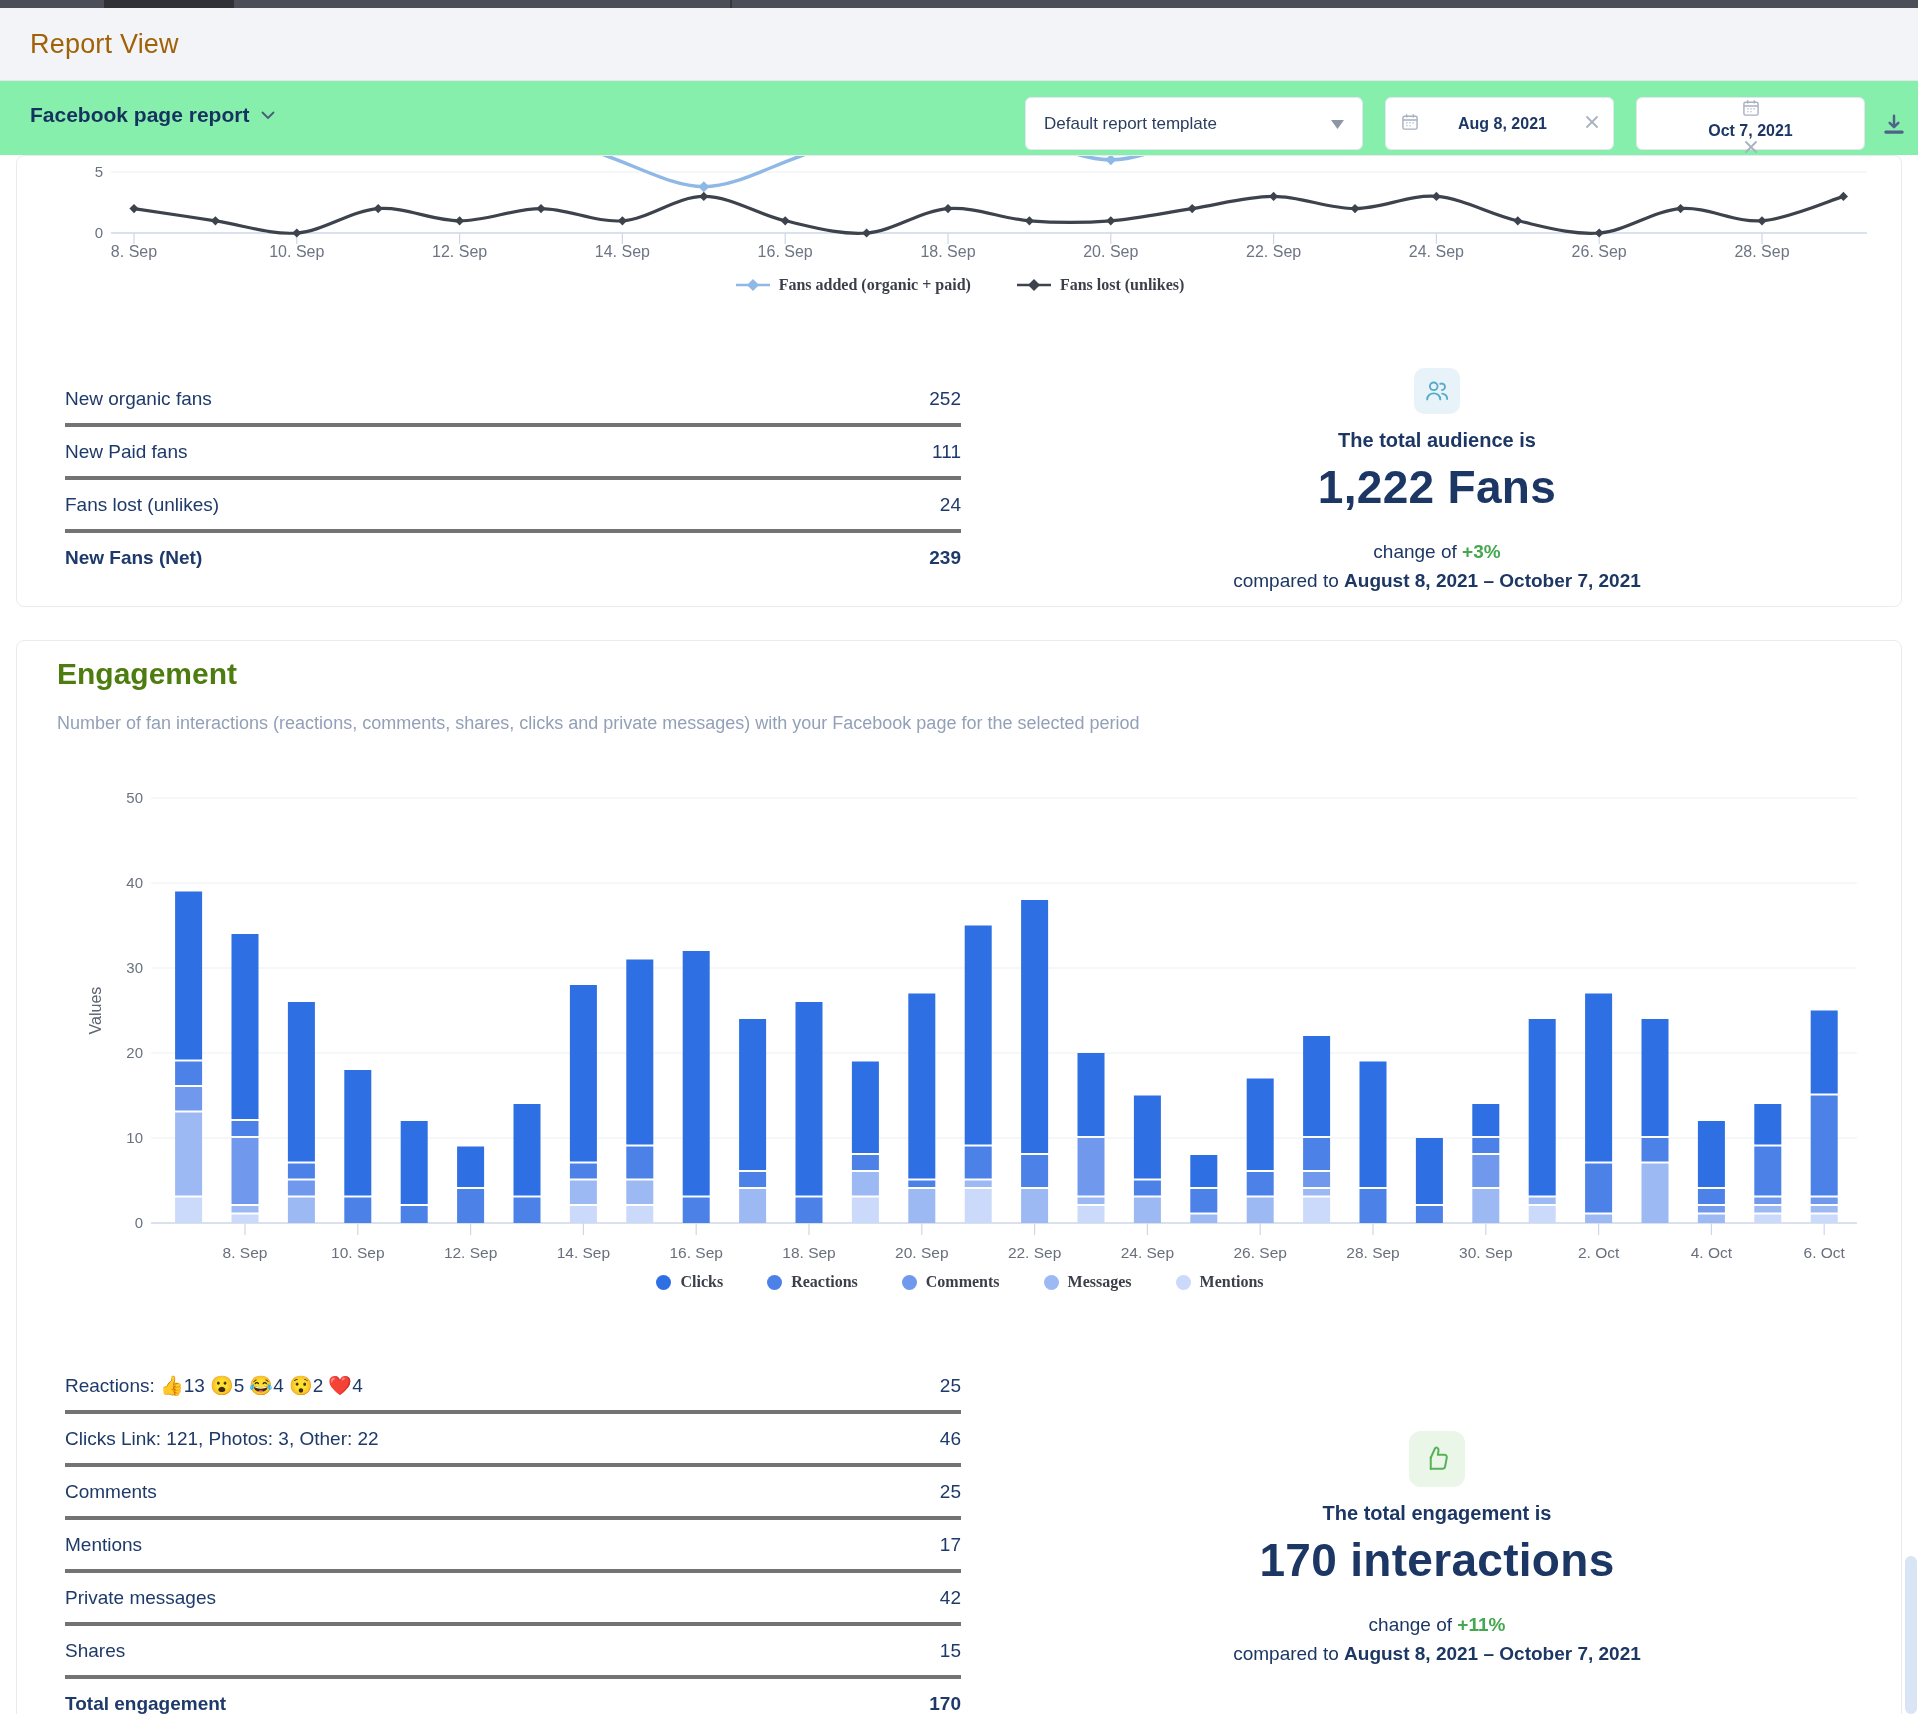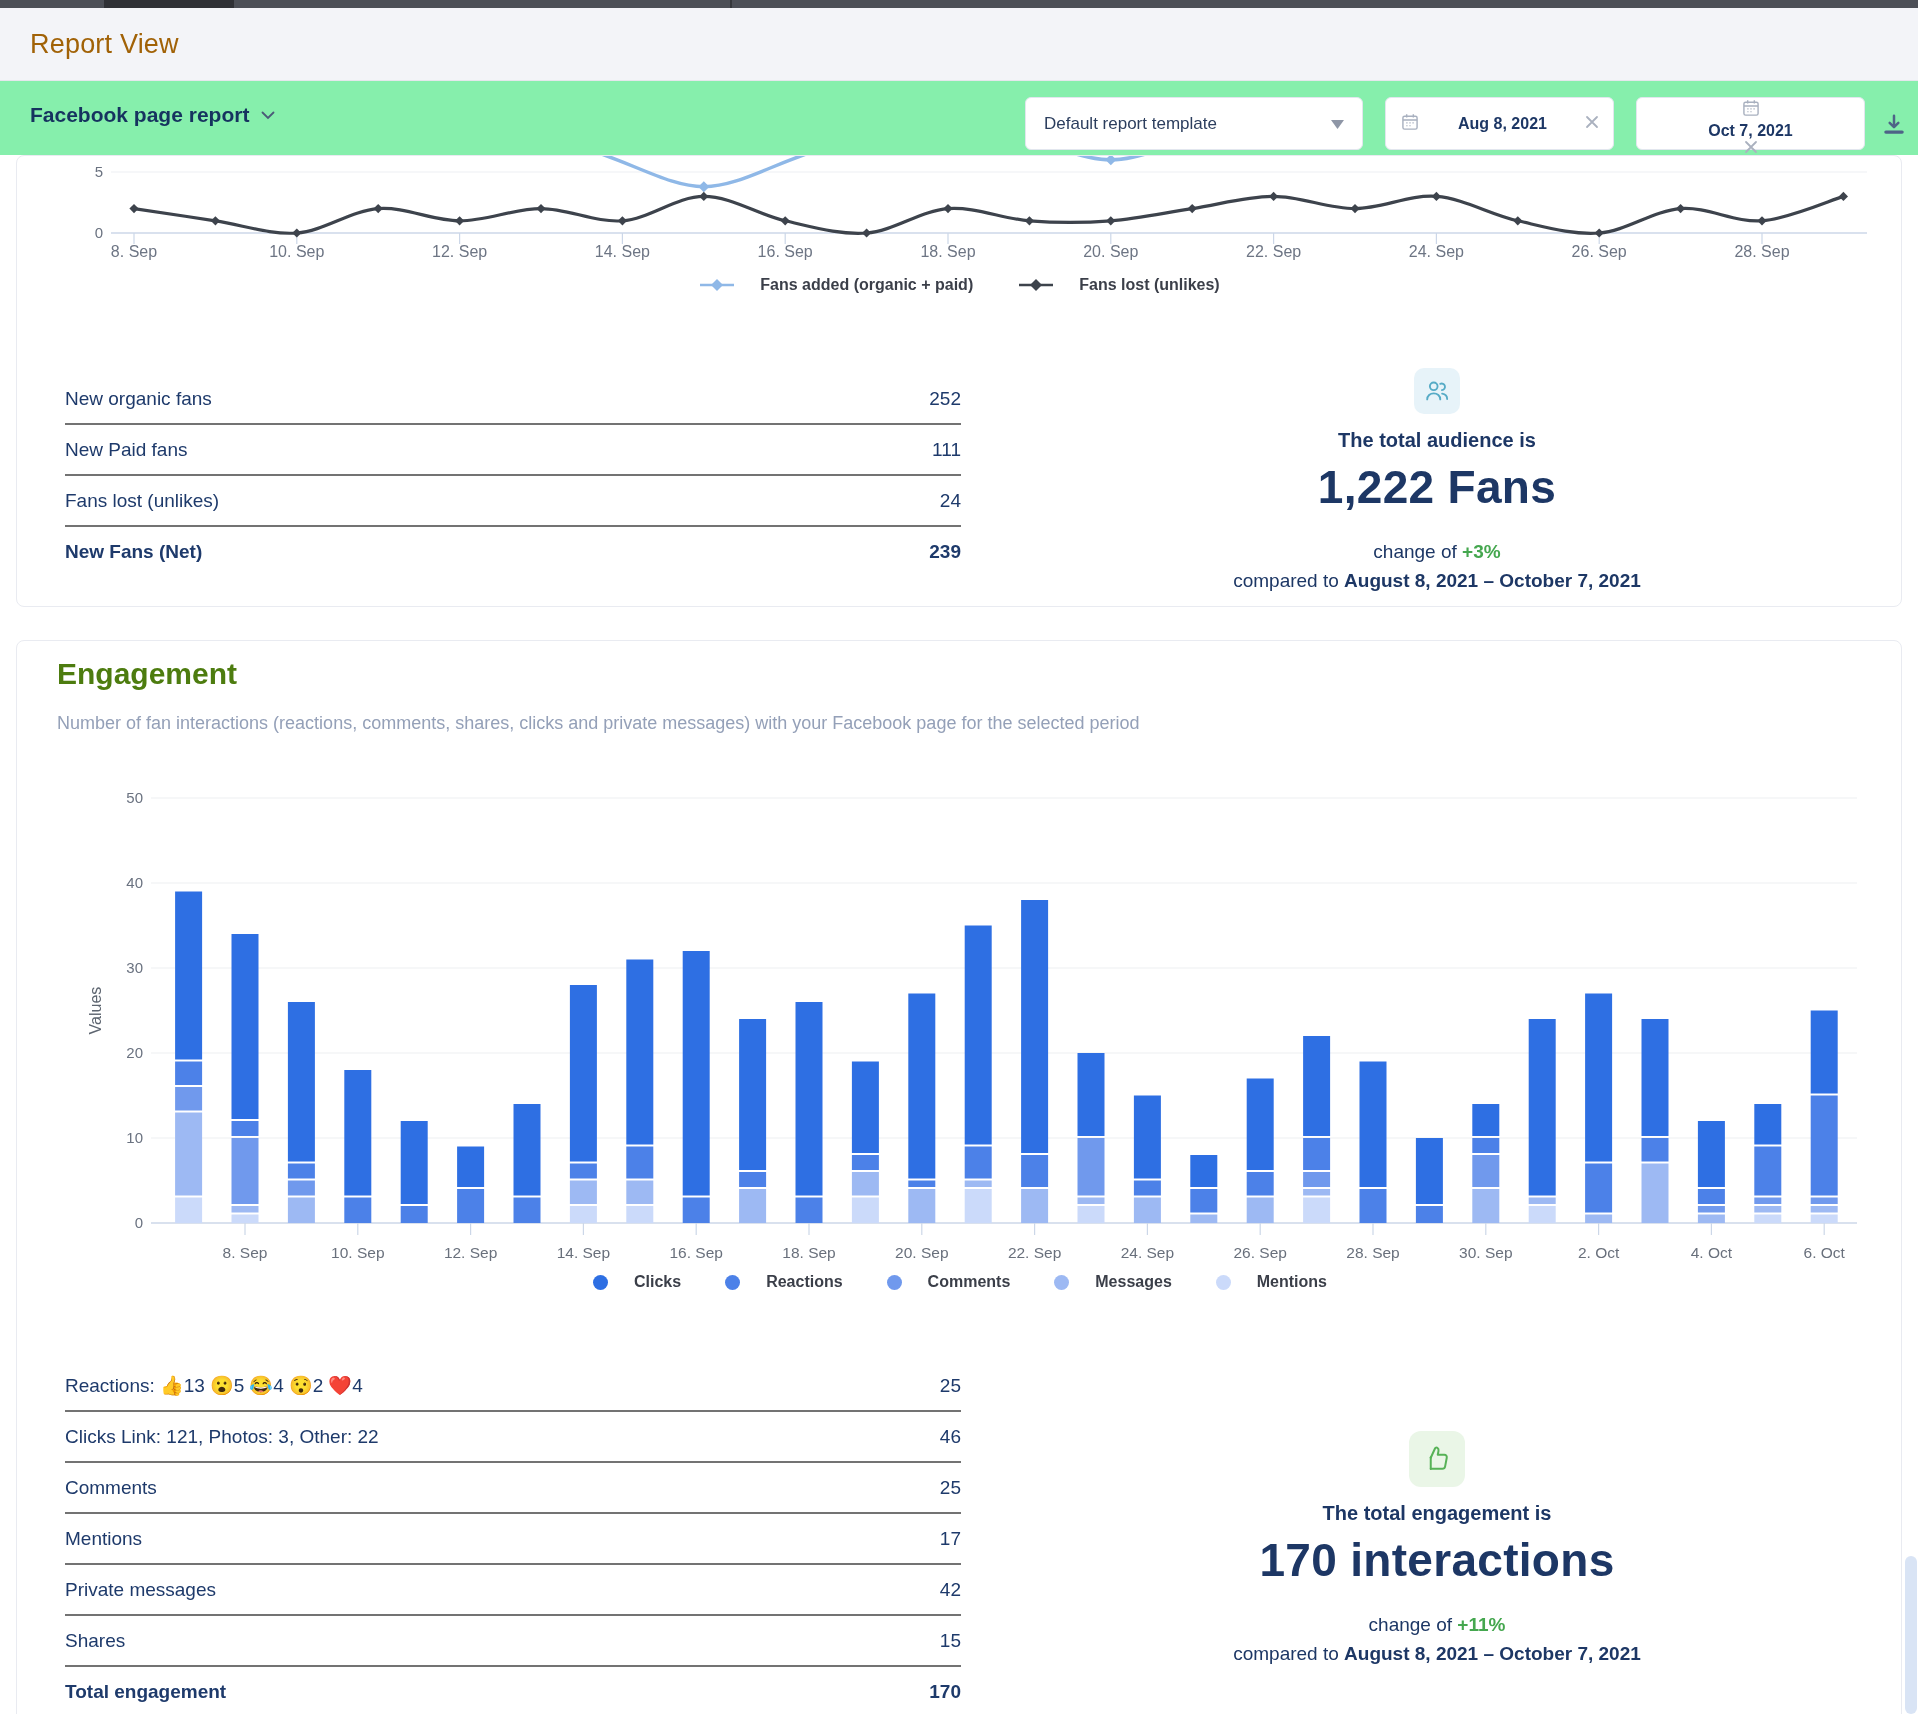--- a/index.html
+++ b/index.html
@@ -34,29 +34,29 @@
   .download-btn{position:absolute;left:1878px;top:28px;width:32px;height:32px;display:flex;align-items:center;justify-content:center;cursor:pointer;}
 
   
   .card{background:#fff;border:1px solid #e9ebf1;border-radius:8px;box-sizing:border-box;}
   .card-audience{left:16px;top:155px;width:1886px;height:452px;overflow:hidden;}
   .card-engagement{left:16px;top:640px;width:1886px;height:1200px;overflow:hidden;}
 
   
   #line-svg{position:absolute;left:0;top:0;}
   .line-legend{position:absolute;left:0;top:120px;width:1886px;display:flex;justify-content:center;gap:46px;}
-  .legend-item{display:flex;align-items:center;gap:26px;cursor:pointer;}
+  .legend-item{display:flex;align-items:center;gap:9px;cursor:pointer;font-family:Liberation Serif, serif;}
   .legend-item .txt{font-size:16px;font-weight:700;color:#3b3f49;}
   .legend-dot{width:15px;height:15px;border-radius:50%;}
 
   
   .data-table{position:absolute;left:48px;width:896px;}
   .table-audience{top:218px;}
   .table-engagement{top:720px;}
-  .trow{height:49px;display:flex;align-items:center;justify-content:space-between;border-bottom:2px solid #737373;font-size:19px;color:#1e3a6b;}
+  .trow{height:49px;display:flex;align-items:center;justify-content:space-between;border-bottom:4px solid #737373;font-size:19px;color:#1e3a6b;}
   .trow:last-child{border-bottom:none;}
   .trow.bold{font-weight:700;}
   .trow .rlabel{white-space:nowrap;}
   .trow .rvalue{white-space:nowrap;}
 
   
   .summary{position:absolute;left:1140px;width:560px;text-align:center;color:#1d3765;}
   .summary-audience{top:212px;}
   .summary-engagement{top:790px;}
   .sum-icon{margin:0 auto;border-radius:10px;display:flex;align-items:center;justify-content:center;}

